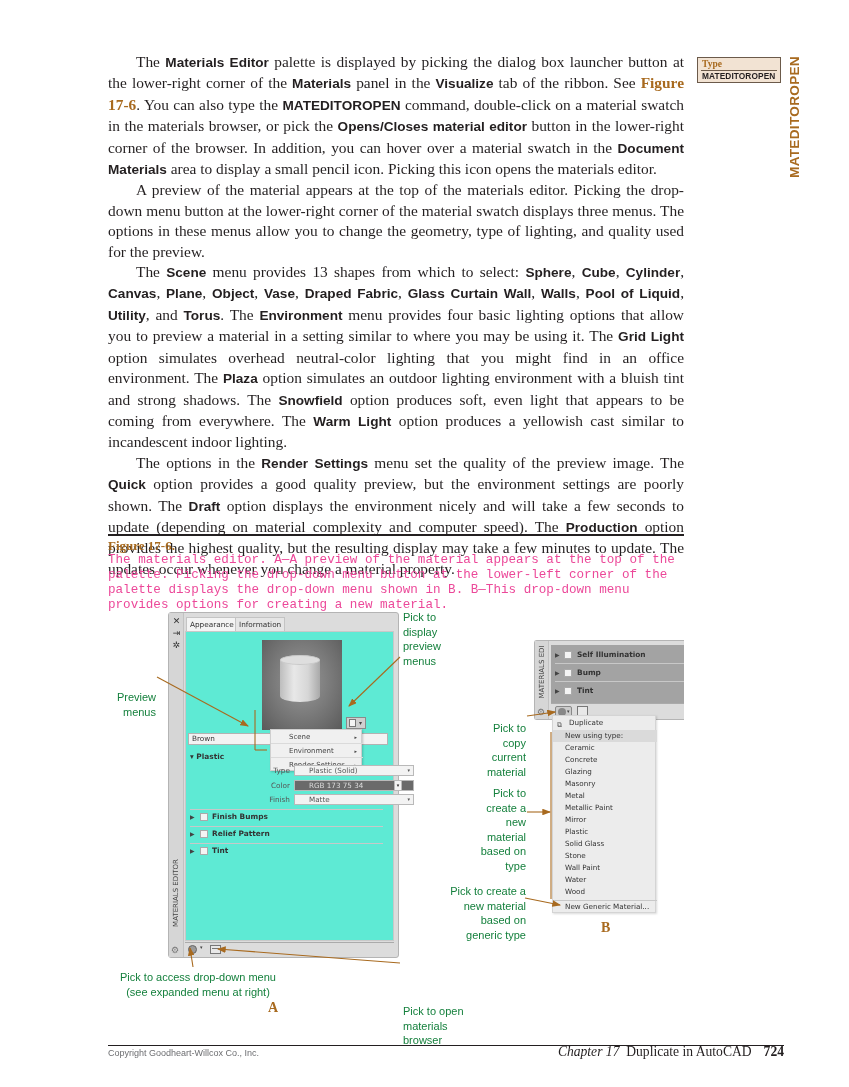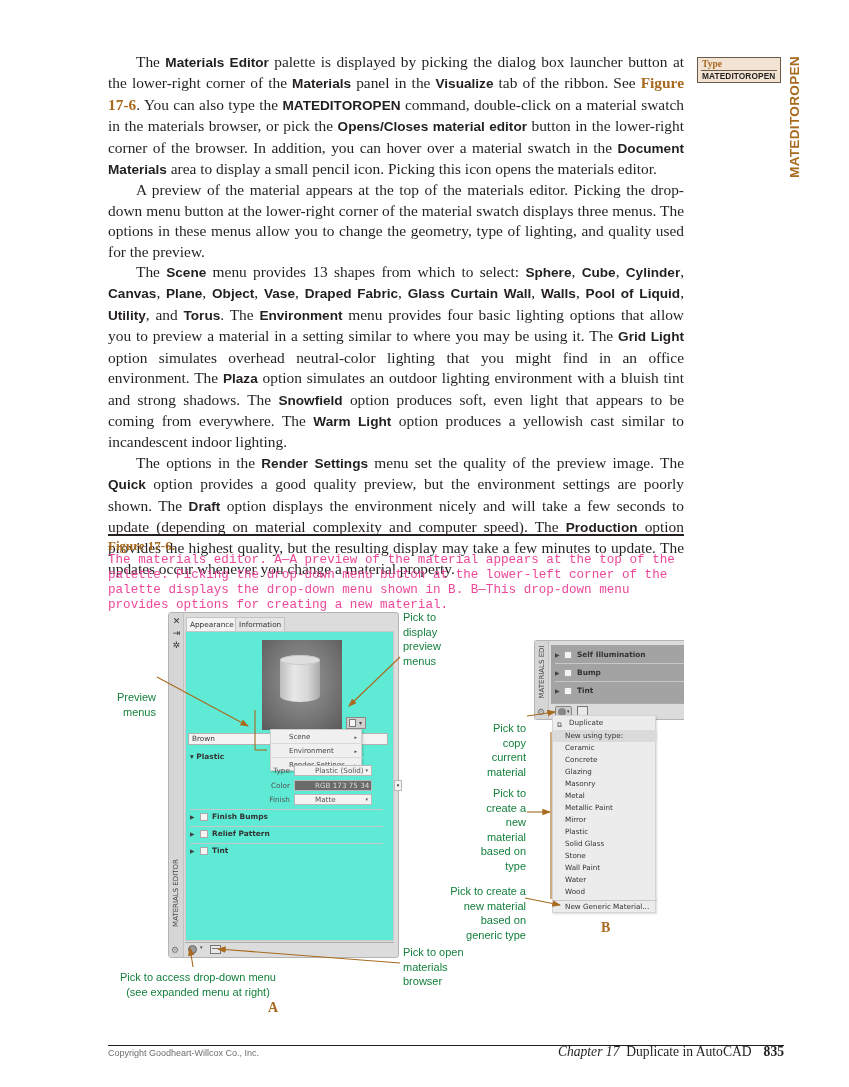--- a/index.html
+++ b/index.html
@@ -67,22 +67,22 @@
   .prev-btn .dd { position: absolute; left: 12px; top: 1px; font-size: 6px; color: #444; font-family: "DejaVu Sans", sans-serif; }
 
   .name-field { position: absolute; left: 2px; top: 101px; width: 200px; height: 12px; background: #f3f3f3; border: 1px solid #b2b2b2;
     font-family: "DejaVu Sans", sans-serif; font-size: 7.3px; color: #333; padding-left: 3px; line-height: 10px; }
   .popmenu { position: absolute; left: 84px; top: 97px; width: 92px; height: 42px; background: #f0f0f0; border: 1px solid #cfcfcf; box-shadow: 1px 1px 2px rgba(0,0,0,.2); }
   .popmenu .mi { position: absolute; left: 0; width: 92px; height: 14px; font-family: "DejaVu Sans", sans-serif; font-size: 7px; color: #444; padding-left: 18px; line-height: 14px; border-bottom: 1px solid #dadada; }
   .popmenu .mi .arr { position: absolute; right: 6px; top: 0; font-size: 5px; }
 
   .sect { position: absolute; left: 4px; font-family: "DejaVu Sans", sans-serif; font-size: 7.4px; font-weight: bold; color: #333; }
   .prop-label { position: absolute; font-family: "DejaVu Sans", sans-serif; font-size: 7.3px; color: #555; text-align: right; width: 40px; }
-  .prop-field { position: absolute; left: 108px; width: 78px; height: 11px; background: #f3f3f3; border: 1px solid #b9b9b9;
-    font-family: "DejaVu Sans", sans-serif; font-size: 7.2px; color: #555; padding-left: 20px; line-height: 9px; }
+  .prop-field { position: absolute; left: 108px; width: 120px; height: 11px; background: #f3f3f3; border: 1px solid #b9b9b9;
+    font-family: "DejaVu Sans", sans-serif; font-size: 7.2px; color: #555; padding-left: 14px; line-height: 9px; }
   .prop-field .dd { position: absolute; right: 3px; top: 0; font-size: 5px; }
   .prop-field.color { background: #6a6a6a; color: #ddd; }
   .color-dd { position: absolute; left: 208px; width: 8px; height: 11px; background: #f3f3f3; border: 1px solid #b9b9b9; font-size: 5px; text-align: center; line-height: 9px; }
   .row { position: absolute; left: 4px; right: 10px; height: 14px; border-top: 1px solid #c8c8c8; }
   .row .tri { position: absolute; left: 0; top: 3px; font-size: 6px; color: #444; font-family: "DejaVu Sans", sans-serif; }
   .row .cb { position: absolute; left: 10px; top: 3px; width: 8px; height: 8px; background: #f4f4f4; border: 1px solid #aaa; }
   .row .txt { position: absolute; left: 22px; top: 2px; font-family: "DejaVu Sans", sans-serif; font-size: 7.4px; font-weight: bold; color: #333; }
   .botbar { position: absolute; left: 16px; right: 4px; bottom: 1px; height: 14px; border-top: 1px solid #aaa; }
   .gear { position: absolute; left: 3px; top: 2px; width: 9px; height: 9px; border-radius: 50%; background: #9a9a9a; border: 1px solid #666; }
   .gear-dd { position: absolute; left: 15px; top: 1px; font-size: 5px; color: #444; }
@@ -260,21 +260,21 @@
   <div class="dm-item" style="top:134px">Stone</div>
   <div class="dm-item" style="top:146px">Wall Paint</div>
   <div class="dm-item" style="top:158px">Water</div>
   <div class="dm-item" style="top:170px">Wood</div>
   <div class="dm-item generic" style="top:184px">New Generic Material...</div>
 </div>
 
 <div class="callout" style="left:403px;top:610px;width:60px">Pick to display preview menus</div>
 <div class="callout right" style="left:100px;top:672px;width:56px">Preview menus</div>
 <div class="callout" style="left:108px;top:970px;width:180px;text-align:center">Pick to access drop-down menu (see expanded menu at right)</div>
-<div class="callout" style="left:403px;top:945px;width:80px">Pick to open materials browser</div>
+<div class="callout" style="left:403px;top:1004px;width:80px">Pick to open materials browser</div>
 <div class="callout right" style="left:470px;top:703px;width:56px">Pick to copy current material</div>
 <div class="callout right" style="left:470px;top:768px;width:56px">Pick to create a new material based on type</div>
 <div class="callout right" style="left:450px;top:866px;width:76px">Pick to create a new material based on generic type</div>
 <div class="fig-letter" style="left:268px;top:1000px">A</div>
 <div class="fig-letter" style="left:601px;top:920px">B</div>
 
 <svg class="arrows" viewBox="0 0 849 1087">
   <defs>
     <marker id="ah" markerWidth="8" markerHeight="6" refX="7" refY="3" orient="auto">
       <path d="M0,0 L8,3 L0,6 Z" fill="#a86a1f"></path>
@@ -289,13 +289,13 @@
     <line x1="400" y1="963" x2="218" y2="949" marker-end="url(#ah)"></line>
     <line x1="527" y1="716" x2="555" y2="712" marker-end="url(#ah)"></line>
     <line x1="527" y1="812" x2="550" y2="812" marker-end="url(#ah)"></line>
     <line x1="551" y1="732" x2="551" y2="899"></line>
     <line x1="525" y1="898" x2="560" y2="905" marker-end="url(#ah)"></line>
   </g>
 </svg>
 
 <div class="footer-rule"></div>
 <div class="footer-left">Copyright Goodheart-Willcox Co., Inc.</div>
-<div class="footer-right"><span class="ch">Chapter 17</span>&nbsp; <span>Duplicate in AutoCAD</span><span class="pg">835</span></div>
+<div class="footer-right"><span class="ch">Chapter 17</span>&nbsp; <span>Duplicate in AutoCAD</span><span class="pg">724</span></div>
 
 </body></html>

